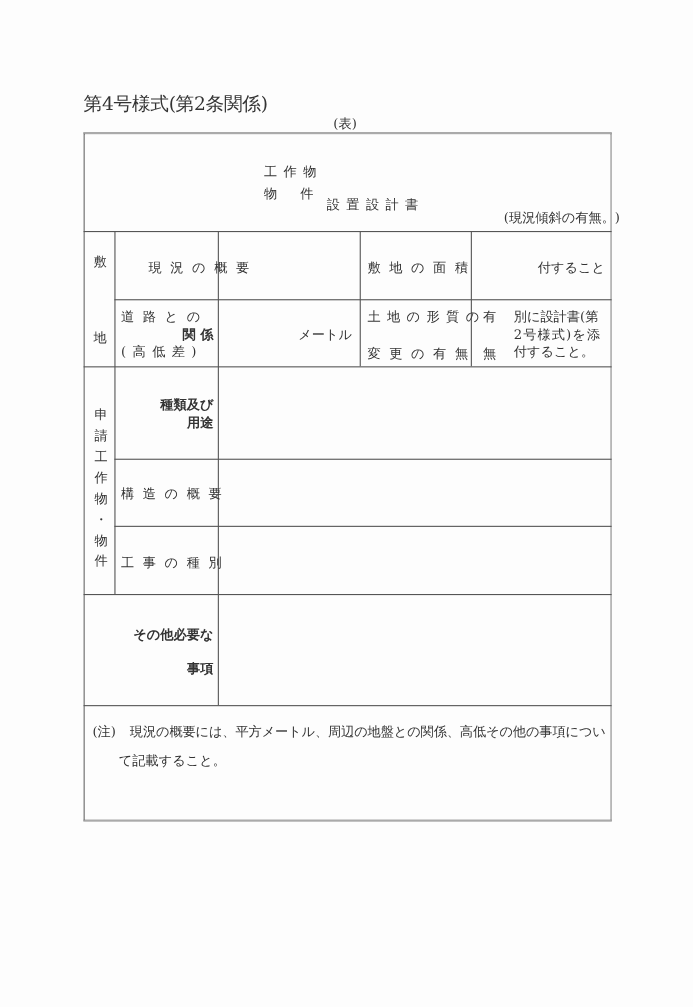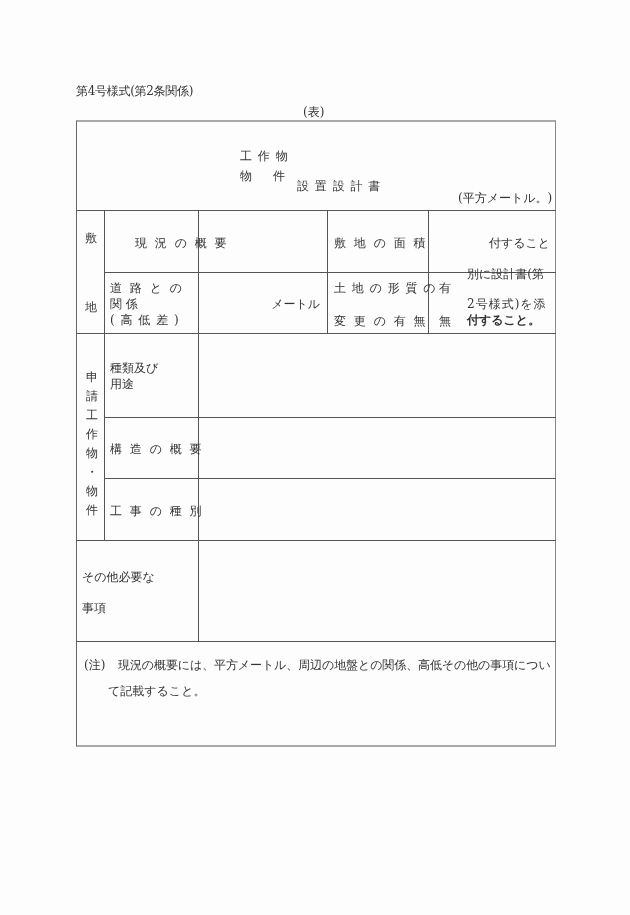--- a/index.html
+++ b/index.html
@@ -1,31 +1,31 @@
 <!DOCTYPE html>
 <html><head>
 <meta charset="utf-8">
 <style>
   html, body { margin:0; padding:0; }
   body {
     width:630px; height:915px; background:#fdfdfd; position:relative; overflow:hidden;
     font-family:"DejaVu Serif","Liberation Serif",serif; color:#333; font-size:12px;
   }
   .abs { position:absolute; }
-  .form-id { left:76px; top:83px; font-size:12px; letter-spacing:-0.3px; }
+  .form-id { left:76px; top:83px; font-size:17px; letter-spacing:-0.3px; }
   .face { left:303px; top:104px; font-size:12px; }
   .frame {
     position:absolute; left:76px; top:120px; width:480px; height:627px;
     border-left:1.5px solid #666; border-right:1px solid #888;
     border-top:2px solid #aaa; border-bottom:2px solid #aaa; box-sizing:border-box;
   }
   .hline { position:absolute; height:0; border-top:1px solid #555; }
   .vline { position:absolute; width:0; border-left:1px solid #555; }
   .t { position:absolute; white-space:nowrap; font-size:12px; }
-  .spread { display:flex; justify-content:flex-start; }
+  .spread { display:flex; justify-content:flex-end;font-weight:bold; }
 </style>
 </head>
 <body>
 
 <div class="abs form-id">第4号様式(第2条関係)</div>
 <div class="abs face">(表)</div>
 
 <div>
   <div class="frame"></div>
 
@@ -39,21 +39,21 @@
 
   <div class="vline" style="left:104px;top:210px;height:330px;"></div>
   <div class="vline" style="left:198px;top:210px;height:431px;"></div>
   <div class="vline" style="left:327px;top:210px;height:123px;"></div>
   <div class="vline" style="left:428px;top:210px;height:123px;"></div>
 
   <div class="t" style="left:240px;top:148px;letter-spacing:1px;">工 作 物</div>
   <div class="t" style="left:240px;top:168px;">物</div>
   <div class="t" style="left:273px;top:168px;">件</div>
   <div class="t" style="left:297px;top:158px;letter-spacing:1px;margin-top:20px;">設 置 設 計 書</div>
-  <div class="t" style="left:458px;top:190px;">(平方メートル。)</div>
+  <div class="t" style="left:458px;top:190px;">(現況傾斜の有無。)</div>
 
   <div class="t" style="left:85px;top:230px;">敷</div>
   <div class="t" style="left:85px;top:299px;">地</div>
 
   <div class="t" style="left:110px;top:235px;letter-spacing:2px;margin-left:25px;">現 況 の 概 要</div>
   <div class="abs" style="left:199px;top:211px;width:127px;height:60px;"></div>
 
   <div class="t" style="left:334px;top:235px;letter-spacing:2px;">敷 地 の 面 積</div>
   <div class="abs" style="left:429px;top:211px;width:127px;height:60px;">
     <span class="t" style="right:6px;top:24px;">付すること</span>
@@ -65,23 +65,23 @@
   </div>
   <div class="t" style="left:110px;top:312px;letter-spacing:1px;text-align:center;">( 高 低 差 )</div>
   <div class="abs" style="left:199px;top:273px;width:127px;height:59px;">
     <span class="t" style="right:6px;top:23px;margin-left:15px;">メートル</span>
   </div>
 
   <div class="t" style="left:334px;top:280px;letter-spacing:1px;">土 地 の 形 質 の</div>
   <div class="t" style="left:334px;top:313px;letter-spacing:2px;">変 更 の 有 無</div>
   <div class="t" style="left:439px;top:280px;">有</div>
   <div class="t" style="left:439px;top:313px;">無</div>
-  <div class="t" style="left:467px;top:266px;">別に設計書(第</div>
+  <div class="t" style="left:467px;top:280px;">別に設計書(第</div>
   <div class="t" style="left:467px;top:296px;letter-spacing:1px;">2号様式)を添</div>
-  <div class="t" style="left:467px;top:312px;font-weight:bold;">付すること。</div>
+  <div class="t" style="left:467px;top:312px;">付すること。</div>
 
   <div class="abs" style="left:85px;top:368px;width:14px;line-height:19px;font-size:12px;text-align:center;">
     <div>申</div>
     <div>請</div>
     <div>工</div>
     <div>作</div>
     <div>物</div>
     <div>・</div>
     <div>物</div>
     <div>件</div>

